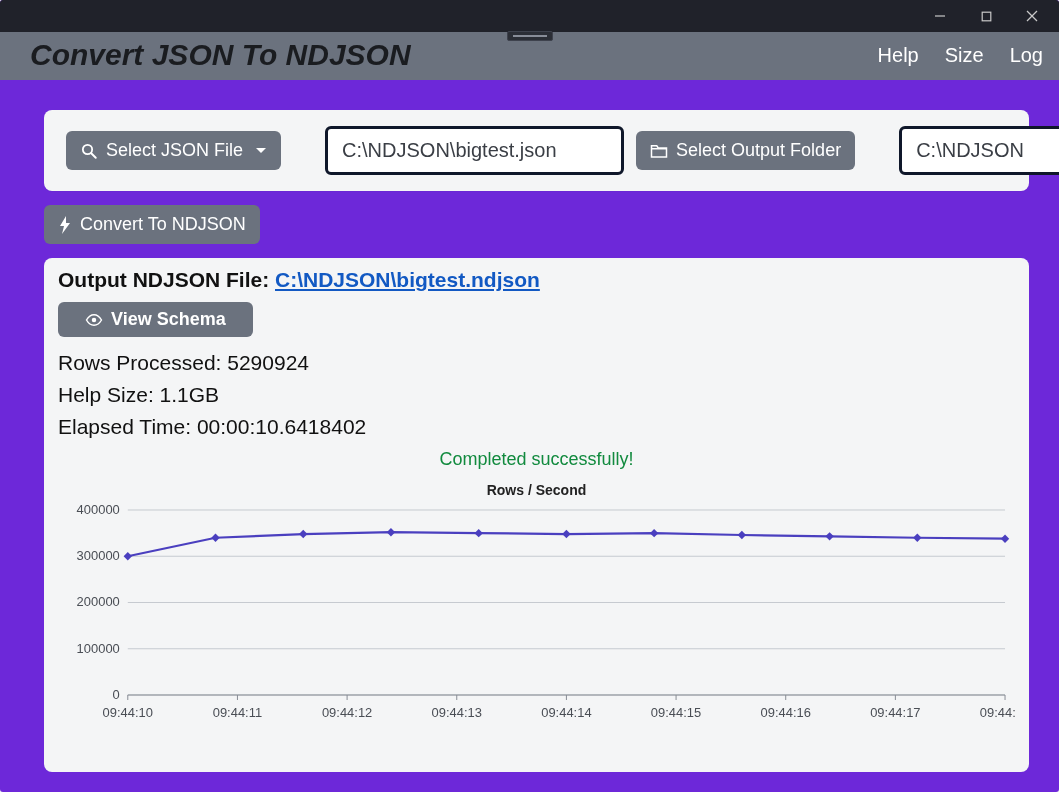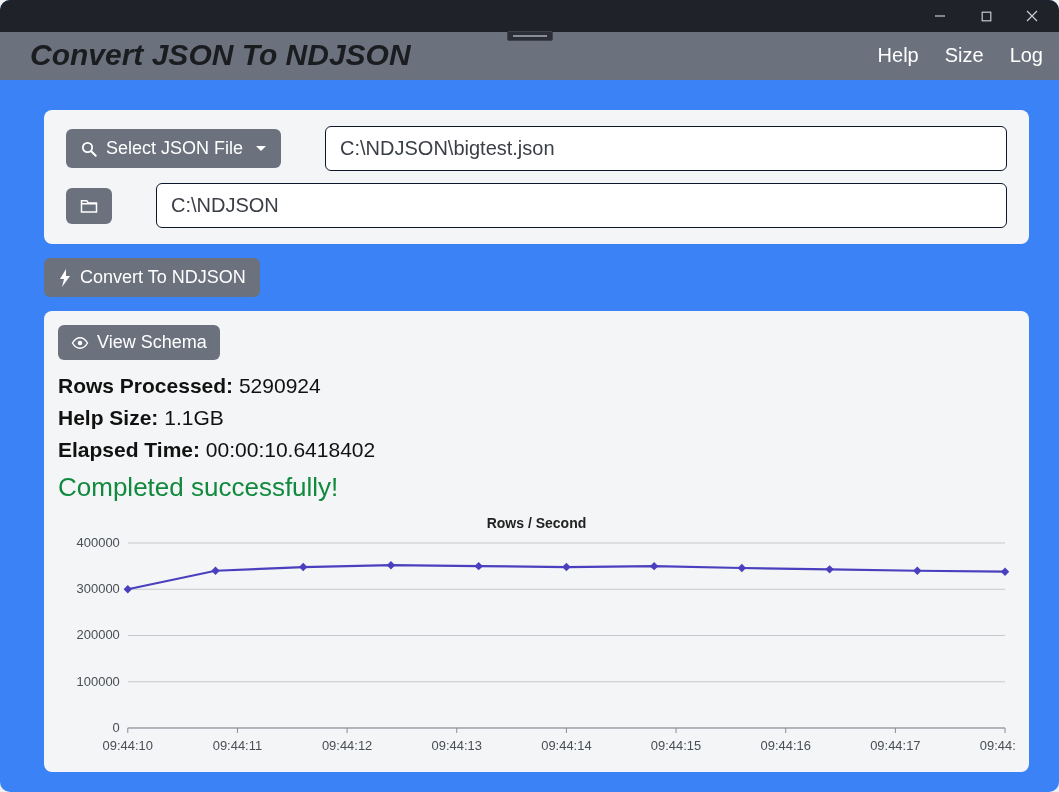--- a/index.html
+++ b/index.html
@@ -1,18 +1,18 @@
 <!DOCTYPE html>
 <html><head>
 <meta charset="utf-8">
 <style>
   * { box-sizing: border-box; margin: 0; padding: 0; }
   html, body { width: 1059px; height: 792px; font-family: -apple-system, "Segoe UI", Arial, sans-serif; background: #f0f0f0; }
   .window {
-    width: 1059px; height: 792px; background: #3b82f6; border-radius: 10px; overflow: hidden;
+    width: 1059px; height: 792px; background: #6d28d9; border-radius: 3px; overflow: hidden;
     display: flex; flex-direction: column; position: relative;
   }
   .titlebar {
     height: 32px; background: #20222a; display: flex; justify-content: flex-end; align-items: center;
     padding: 0 4px;
   }
   .titlebar .winbtn {
     width: 46px; height: 28px; display: flex; align-items: center; justify-content: center;
     color: #c8c8c8; font-size: 12px;
   }
@@ -29,45 +29,45 @@
     width: 46px; height: 10px; background: #2b2e36; border: 1px solid #3e424d; border-radius: 2px;
     display: flex; align-items: center; justify-content: center;
   }
   .header .handle::before { content: ""; display: block; width: 34px; height: 2px; background: #888d98; }
   .nav { display: flex; gap: 26px; color: #fff; font-size: 20px; }
   .content {
     padding: 30px 30px 20px 44px; flex: 1; display: flex; flex-direction: column; gap: 14px;
     overflow: hidden;
   }
   .card {
-    background: #f4f5f6; border-radius: 8px; padding: 16px 22px; display: flex; flex-direction: column; gap: 12px;
+    background: #f4f5f6; border-radius: 8px; padding: 16px 22px; display: flex; flex-direction: row; gap: 12px;
     box-shadow: 0 1px 0 rgba(0,0,0,0.02);
   }
   .row { display: flex; gap: 44px; align-items: center; }
   .btn {
     background: #6b727e; color: #fff; border: none; border-radius: 6px; padding: 9px 14px;
     font-size: 18px; display: inline-flex; align-items: center; gap: 8px; cursor: pointer;
     white-space: nowrap;
   }
-  .btn-sm { padding: 7px 13px; font-size: 18px; }
+  .btn-sm { padding: 7px 27px; font-size: 18px; font-weight: bold; }
   .btn svg { display: block; }
   .input {
-    flex: 1; background: #fff; border: 1px solid #0f172a; border-radius: 6px; padding: 10px 14px;
+    flex: 1; background: #fff; border: 3px solid #0f172a; border-radius: 6px; padding: 10px 14px;
     font-size: 20px; color: #3a3e45;
   }
   .section2 {
     background: #f4f5f6; border-radius: 8px; padding: 10px 14px 16px 14px;
     display: flex; flex-direction: column; gap: 6px; flex: 1; overflow: hidden;
   }
   .outrow { font-size: 21px; font-weight: 700; color: #111; }
   .outrow a { color: #1259c3; text-decoration: underline; font-weight: 600; }
   .btnrow { display: flex; gap: 10px; margin: 4px 0 6px 0; }
   .stat { font-size: 21px; color: #111; margin-top: 2px; }
-  .stat .lbl { font-weight: 700; }
-  .success { color: #118a3e; font-size: 26px; margin-top: 4px; }
+  .stat .lbl { font-weight: 400; }
+  .success { color: #118a3e; font-size: 18px; margin-top: 4px; text-align: center; }
   .chart-wrap { flex: 1; position: relative; margin-top: 6px; }
   .chart-title { text-align: center; font-weight: 700; font-size: 14px; color: #222; margin-bottom: 2px; }
   svg.chart { width: 100%; height: 235px; display: block; }
   .tick-label { font-size: 13px; fill: #4a4e55; }
   .gridline { stroke: #c6cad0; stroke-width: 1; }
   .axisline { stroke: #888d95; stroke-width: 1; }
   .series-line { stroke: #4a3fbf; stroke-width: 2.2; fill: none; }
   .series-pt { fill: #4a3fbf; }
   .caret { margin-left: 4px; }
 </style>
@@ -117,35 +117,40 @@
               <path d="M1 3 L6 8 L11 3 Z" fill="#fff"></path>
             </svg>
         </button>
         <input class="input" value="C:\NDJSON\bigtest.json" style="">
       </div>
       <div class="row">
         <button class="btn">
           <svg width="18" height="18" viewBox="0 0 24 24">
               <path d="M2 5 h7 l2 3 h11 v12 h-20 z M2 9 h20" fill="none" stroke="#fff" stroke-width="2"></path>
             </svg>
+          <span>Select Output Folder</span>
         </button>
         <input class="input" value="C:\NDJSON" style="">
       </div>
     </div>
 
     <div>
       <button class="btn">
         <svg width="14" height="18" viewBox="0 0 14 18">
             <path d="M8 0 L2 10 H6 L4 18 L12 7 H8 Z" fill="#fff"></path>
           </svg>
         <span>Convert To NDJSON</span>
       </button>
     </div>
 
     <div class="section2">
+      <div class="outrow">
+        <span>Output NDJSON File:</span>
+        <a href="#">C:\NDJSON\bigtest.ndjson</a>
+      </div>
       <div class="btnrow">
         <button class="btn btn-sm">
           <svg width="18" height="18" viewBox="0 0 24 24">
               <path d="M12 5 C6 5 2 12 2 12 s4 7 10 7 s10-7 10-7 S18 5 12 5 Z" fill="none" stroke="#fff" stroke-width="2"></path>
               <circle cx="12" cy="12" r="3" fill="#fff"></circle>
             </svg>
           <span>View Schema</span>
         </button>
       </div>
       <div class="stat"><span class="lbl">Rows Processed:</span> <span>5290924</span></div>

